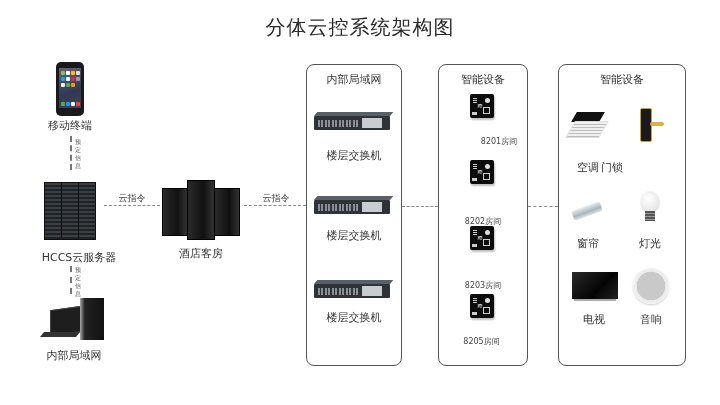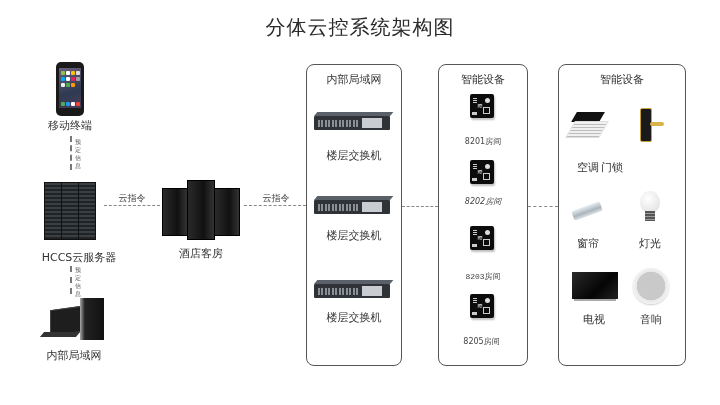--- a/index.html
+++ b/index.html
@@ -142,39 +142,39 @@
 <div class="abs panel" style="left:438px;top:64px;width:88px;height:300px;"></div>
 <div class="abs label" style="left:438px;top:72px;width:90px;">智能设备</div>
 
 <div class="abs rpanel" style="left:470px;top:94px;">
     <div class="bars"></div>
     <div class="wifi">≋</div>
     <div class="btn"></div>
     <div class="sq"></div>
     <div class="logo"></div>
   </div>
-<div class="abs small" style="left:438px;top:136px;width:90px;">8201房间</div>
+<div class="abs small" style="left:454px;top:136px;width:90px;">8201房间</div>
 
 <div class="abs rpanel" style="left:470px;top:160px;">
     <div class="bars"></div>
     <div class="wifi">≋</div>
     <div class="btn"></div>
     <div class="sq"></div>
     <div class="logo"></div>
   </div>
-<div class="abs small" style="left:438px;top:196px;width:90px;font-style:italic;">8202房间</div>
+<div class="abs small" style="left:438px;top:216px;width:90px;">8202房间</div>
 
 <div class="abs rpanel" style="left:470px;top:226px;">
     <div class="bars"></div>
     <div class="wifi">≋</div>
     <div class="btn"></div>
     <div class="sq"></div>
     <div class="logo"></div>
   </div>
-<div class="abs small" style="left:438px;top:271px;width:90px;font-family:Liberation Mono, monospace;">8203房间</div>
+<div class="abs small" style="left:438px;top:280px;width:90px;">8203房间</div>
 
 <div class="abs rpanel" style="left:470px;top:294px;">
     <div class="bars"></div>
     <div class="wifi">≋</div>
     <div class="btn"></div>
     <div class="sq"></div>
     <div class="logo"></div>
   </div>
 <div class="abs small" style="left:438px;top:336px;width:87px;">8205房间</div>
 

